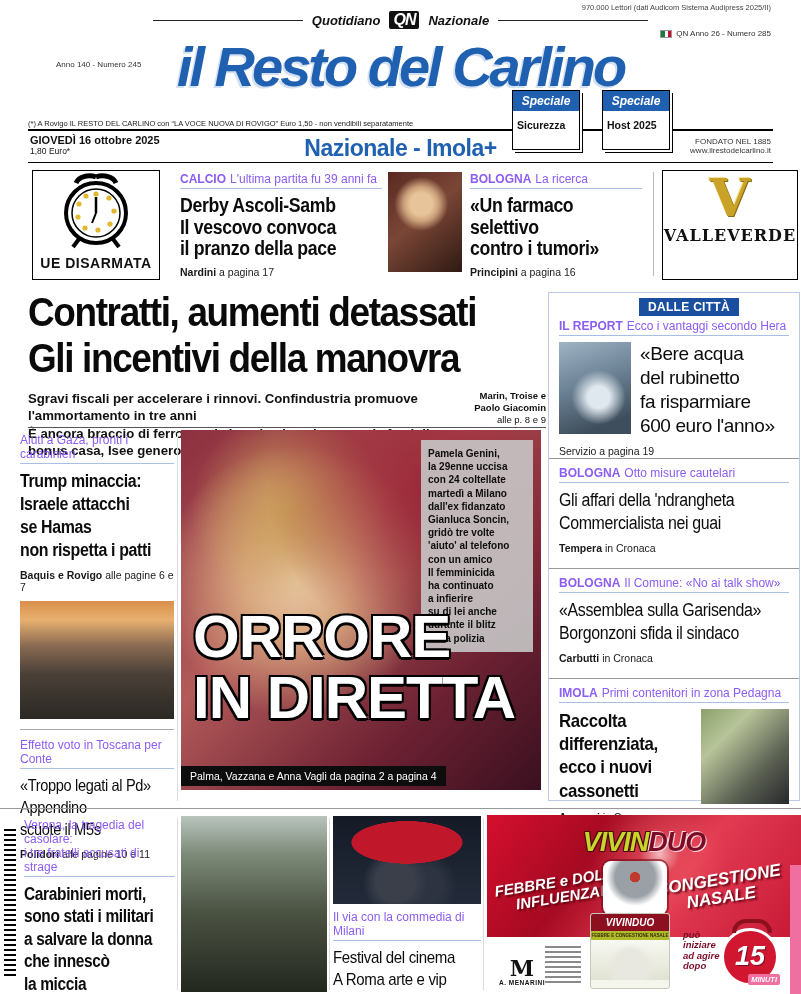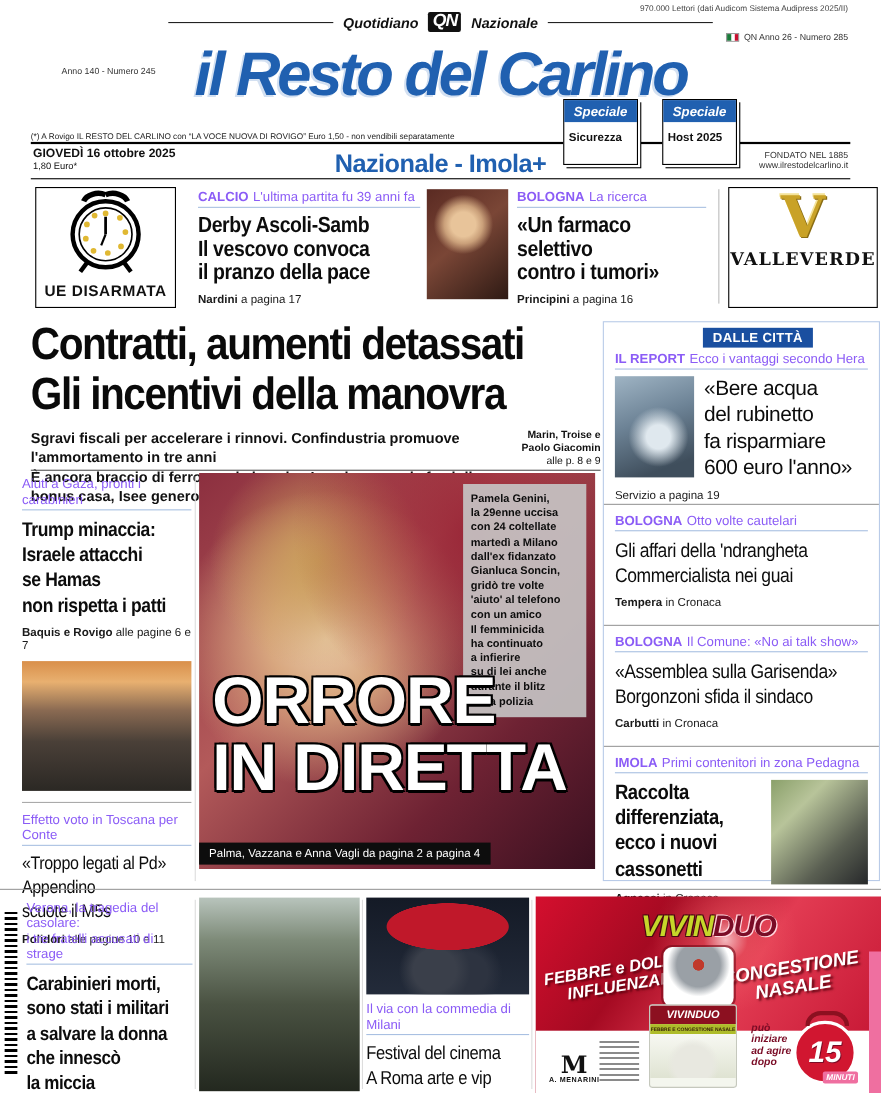--- a/index.html
+++ b/index.html
@@ -316,21 +316,21 @@
         <div id="photo-water"></div>
         <div id="bere-hl" class="hl light pre">«Bere acqua
 del rubinetto
 fa risparmiare
 600 euro l'anno»</div>
       </div>
       <div class="byline rb-byline"><span class="bn"></span><span>Servizio a pagina 19</span></div>
     </div>
 
     <div class="rb-sec" id="rb-s2">
-      <div class="kicker"><span class="kl">BOLOGNA</span><span>Otto volte cautelari</span></div>
+      <div class="kicker"><span class="kl">BOLOGNA</span><span>Otto misure cautelari</span></div>
       <div class="hl light rb-hl2 pre cond">Gli affari della 'ndrangheta
 Commercialista nei guai</div>
       <div class="byline rb-byline"><span class="bn">Tempera</span><span> in Cronaca</span></div>
     </div>
 
     <div class="rb-sec" id="rb-s3">
       <div class="kicker"><span class="kl">BOLOGNA</span><span>Il Comune: «No ai talk show»</span></div>
       <div class="hl light rb-hl2 pre cond">«Assemblea sulla Garisenda»
 Borgonzoni sfida il sindaco</div>
       <div class="byline rb-byline"><span class="bn">Carbutti</span><span> in Cronaca</span></div>

